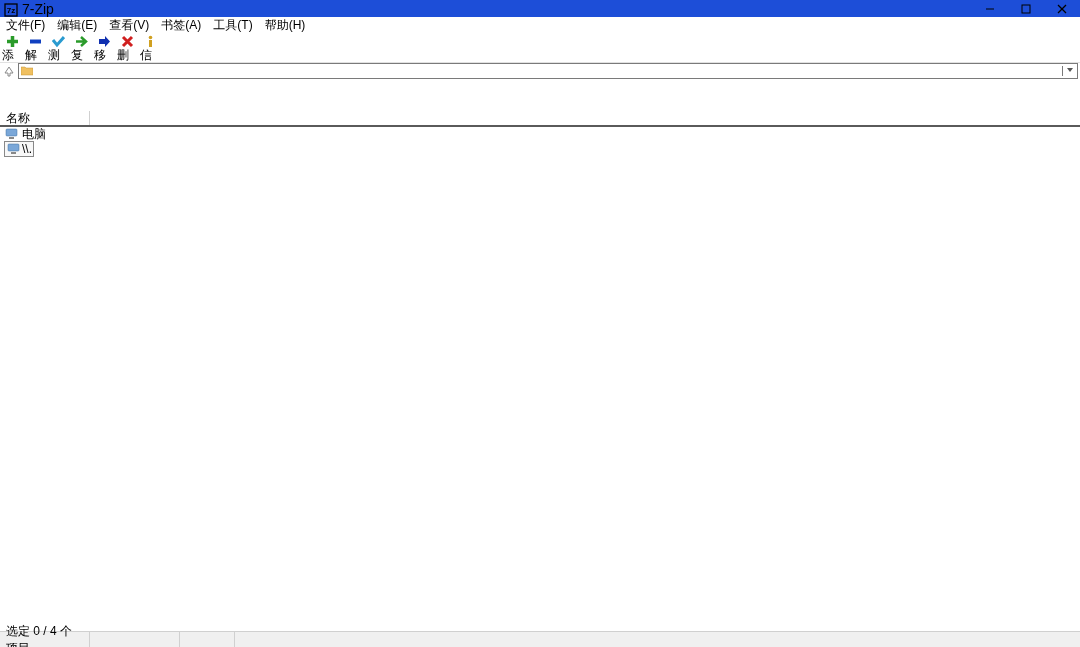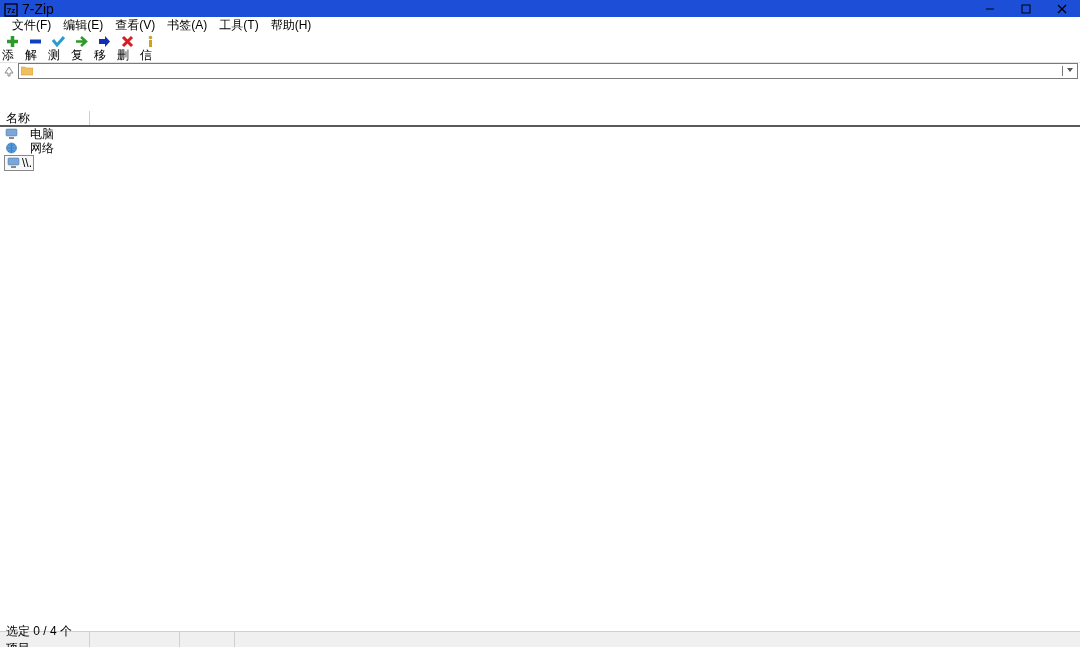--- a/index.html
+++ b/index.html
@@ -40,21 +40,21 @@
       justify-content: center;
       font-size: 11px;
       color: #000;
     }
 
     
     .menubar {
       height: 16px;
       display: flex;
       align-items: center;
-      padding-left: 6px;
+      padding-left: 0;
       gap: 0;
       background: #fff;
     }
     .menu-item {
       padding: 1px 6px;
       font-size: 12px;
       white-space: nowrap;
     }
 
     
@@ -152,21 +152,21 @@
     .file-list {
       flex: 1;
       background: #fff;
       overflow: auto;
     }
     .file-row {
       height: 14px;
       display: flex;
       align-items: center;
       padding-left: 4px;
-      gap: 12px;
+      gap: 4px;
       font-size: 12px;
     }
     .file-icon {
       width: 14px;
       height: 13px;
       display: flex;
       align-items: center;
       justify-content: center;
     }
     .file-row.special {
@@ -326,29 +326,20 @@
 <div class="file-list">
   <div class="file-row">
     <span class="file-icon">
       <svg width="13" height="12">
           <rect x="1" y="1" width="11" height="7" rx="1" fill="#7aa7d8" stroke="#4070a0" stroke-width="0.5"></rect>
           <rect x="4" y="9" width="5" height="2" fill="#888"></rect>
         </svg>
     </span>
     <span>电脑</span>
   </div>
-  <div class="file-row">
-    <span class="file-icon">
-      <svg width="13" height="12">
-          <circle cx="6.5" cy="6" r="5" fill="#5aa0e0" stroke="#3070b0" stroke-width="0.6"></circle>
-          <path d="M1.5 6 L11.5 6 M6.5 1 L6.5 11 M3 2.5 Q6.5 5 10 2.5 M3 9.5 Q6.5 7 10 9.5" stroke="#3070b0" stroke-width="0.6" fill="none"></path>
-        </svg>
-    </span>
-    <span>网络</span>
-  </div>
   <div class="file-row special">
     <span class="file-icon-wrap" style="display:flex;align-items:center;gap:2px;">
       <span class="file-icon">
         <svg width="13" height="12">
             <rect x="1" y="1" width="11" height="7" rx="1" fill="#7aa7d8" stroke="#4070a0" stroke-width="0.5"></rect>
             <rect x="4" y="9" width="5" height="2" fill="#888"></rect>
           </svg>
       </span>
       <span>\\.</span>
     </span>

